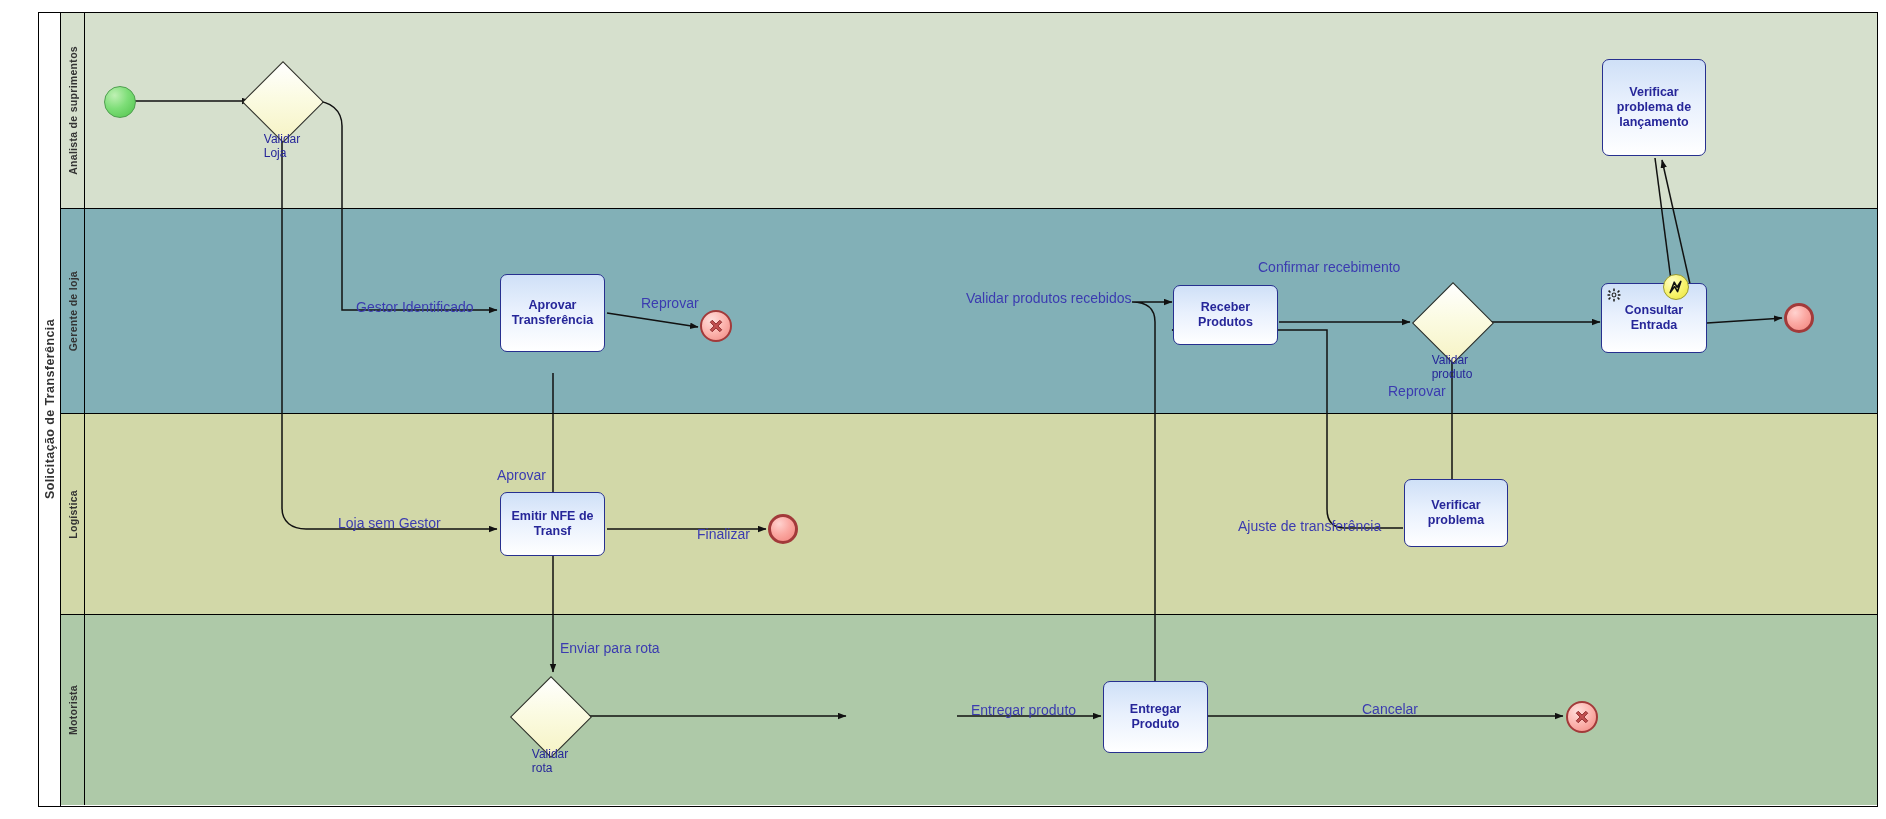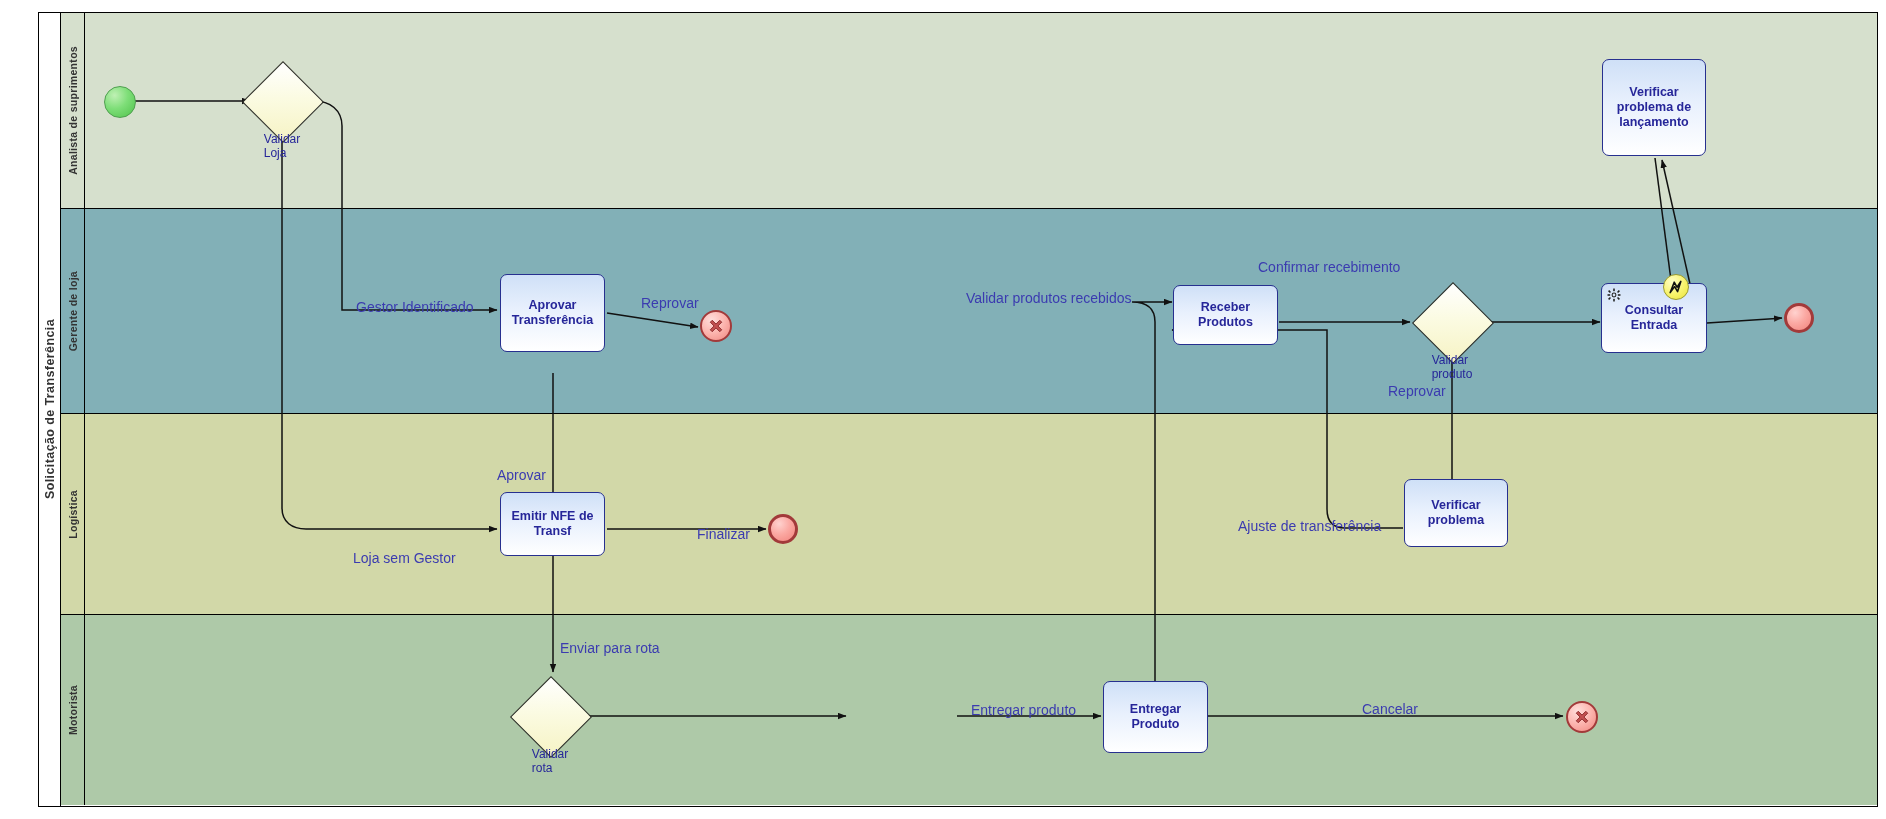--- a/index.html
+++ b/index.html
@@ -336,21 +336,21 @@
   </div>
 
   <div class="node ev-end" style="left:1784px; top:303px;"></div>
 
   <div class="node task" style="left:1404px; top:479px; width:104px; height:68px;">Verificar problema</div>
 
   <div class="node task" style="left:1602px; top:59px; width:104px; height:97px;">Verificar problema de lançamento</div>
 
   <div class="flow-label" style="left:356px; top:300px;">Gestor Identificado</div>
   <div class="flow-label" style="left:641px; top:296px;">Reprovar</div>
-  <div class="flow-label" style="left:353px; top:516px;margin-top:35px;">Loja sem Gestor</div>
+  <div class="flow-label" style="left:338px; top:516px;">Loja sem Gestor</div>
   <div class="flow-label" style="left:497px; top:468px;text-align:right;">Aprovar</div>
   <div class="flow-label" style="left:697px; top:527px;text-align:center;">Finalizar</div>
   <div class="flow-label" style="left:560px; top:641px;">Enviar para rota</div>
   <div class="flow-label" style="left:971px; top:703px;">Entregar produto</div>
   <div class="flow-label" style="left:1362px; top:702px;">Cancelar</div>
   <div class="flow-label" style="left:966px; top:271px;margin-top:20px;">Validar produtos recebidos</div>
   <div class="flow-label" style="left:1258px; top:260px;">Confirmar recebimento</div>
   <div class="flow-label" style="left:1388px; top:384px;">Reprovar</div>
   <div class="flow-label" style="left:1238px; top:519px;">Ajuste de transferência</div>
 

